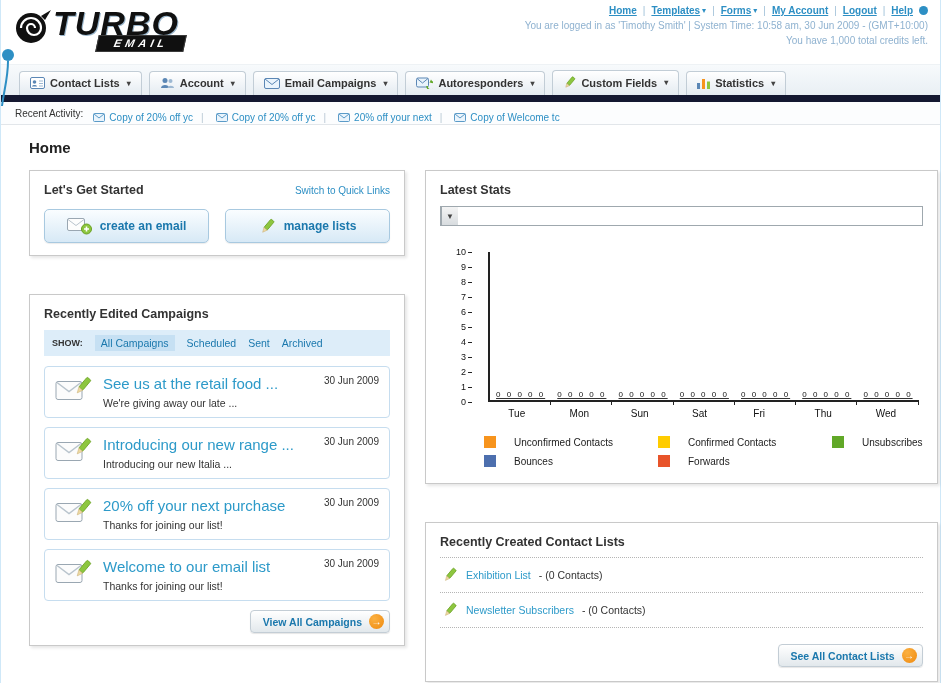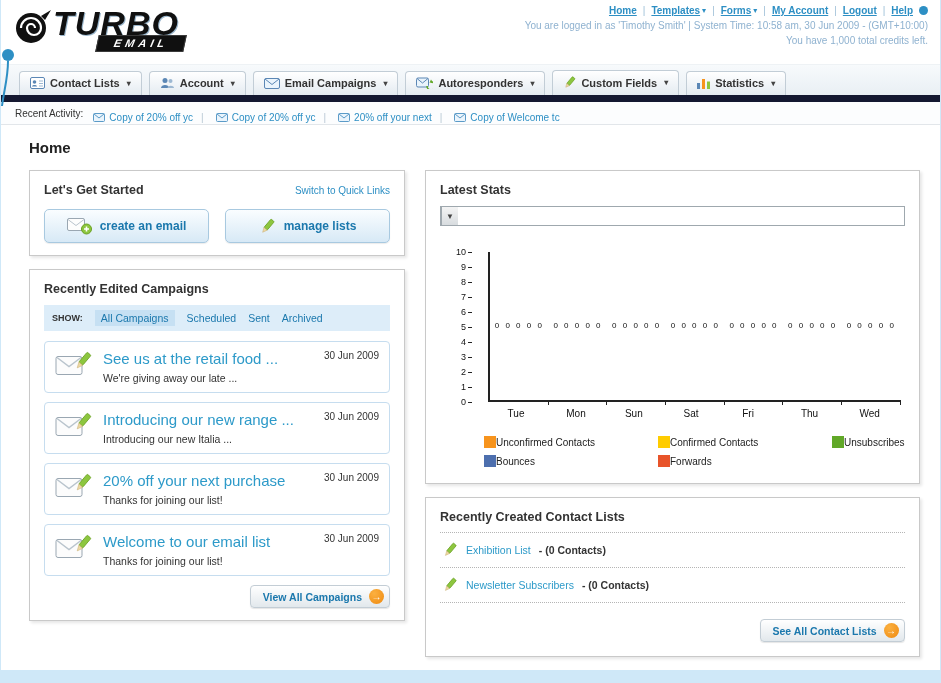--- a/index.html
+++ b/index.html
@@ -69,21 +69,21 @@
   
   .content { padding: 10px 30px 0 28px; background: #fff; }
   h1.page-title { font-size: 15px; margin: 4px 0 14px 0; color: #222; }
   .columns { display: flex; gap: 20px; align-items: flex-start; }
   .col-left { width: 376px; flex: none; }
   .col-right { flex: 1; }
 
   .panel {
     background: #fff; border: 1px solid #c9c9c9;
     box-shadow: 2px 2px 3px rgba(0,0,0,0.10);
-    padding: 12px 14px; margin-bottom: 13px;
+    padding: 12px 14px; margin-bottom: 38px;
   }
   .panel-title { font-size: 12.5px; font-weight: bold; color: #333; }
 
   
   .gs-head { display: flex; justify-content: space-between; align-items: center; }
   .gs-link { font-size: 10px; color: #2d8fc4; text-decoration: none; cursor: pointer; }
   .gs-buttons { display: flex; gap: 16px; margin-top: 12px; }
   .big-btn {
     flex: 1; height: 34px; border: 1px solid #a8c9e0; border-radius: 5px;
     background: linear-gradient(#fafdff, #d7e9f6);
@@ -139,40 +139,40 @@
     width: 22px; height: 150px; display: flex; flex-direction: column;
     justify-content: space-between; align-items: flex-end; font-size: 9px; color: #111;
     padding-right: 16px;
   }
   .ytick { height: 0; display: flex; align-items: center; }
   .ytick::after { content: ""; display: inline-block; width: 4px; height: 1px; background: #222; margin-left: 2px; }
   .chart-plot {
     flex: 1; height: 150px; border-left: 2px solid #222; border-bottom: 2px solid #222;
     display: flex; align-items: flex-end; position: relative; margin-bottom: 0;
   }
-  .cgroup { flex: 1; display: flex; flex-direction: column; align-items: center; justify-content: center; position: relative; height: 100%; }
+  .cgroup { flex: 1; display: flex; flex-direction: column; align-items: center; justify-content: flex-end; position: relative; height: 100%; text-decoration: underline; }
   .cvals { font-size: 8px; color: #111; letter-spacing: 2px; white-space: nowrap; margin-bottom: 1px; }
   .cgroup::after { content: ""; position: absolute; right: 0; bottom: -5px; width: 1px; height: 4px; background: #222; }
   .clabel { position: absolute; bottom: -19px; left: 30%; font-size: 10px; color: #111; }
   .chart-legend {
     margin: 34px 0 4px 44px; display: grid; grid-template-columns: 170px 170px auto;
     gap: 7px 4px; font-size: 10px; color: #222;
   }
-  .legend-item { display: flex; align-items: center; gap: 0; text-align: right; }
+  .legend-item { display: flex; align-items: center; gap: 18px; text-align: right; }
   .swatch { width: 12px; height: 12px; display: inline-block; flex: none; }
 
   
   .cl-list { margin-top: 8px; }
   .cl-item {
     display: flex; align-items: center; gap: 8px; padding: 9px 2px;
     border-top: 1px dotted #b5b5b5; font-size: 10.5px; cursor: pointer;
   }
   .cl-item:last-of-type { border-bottom: 1px dotted #b5b5b5; }
   .cl-name { color: #2d9ac9; text-decoration: none; }
-  .cl-detail { color: #333; font-weight: bold; }
+  .cl-detail { color: #333; }
   .cl-actions { text-align: right; margin-top: 16px; margin-bottom: 2px; }
 </style>
 </head>
 <body>
 
 <div class="page">
 
   <div class="header">
     <div class="logo">
       <svg width="40" height="40" viewBox="0 0 40 40">

